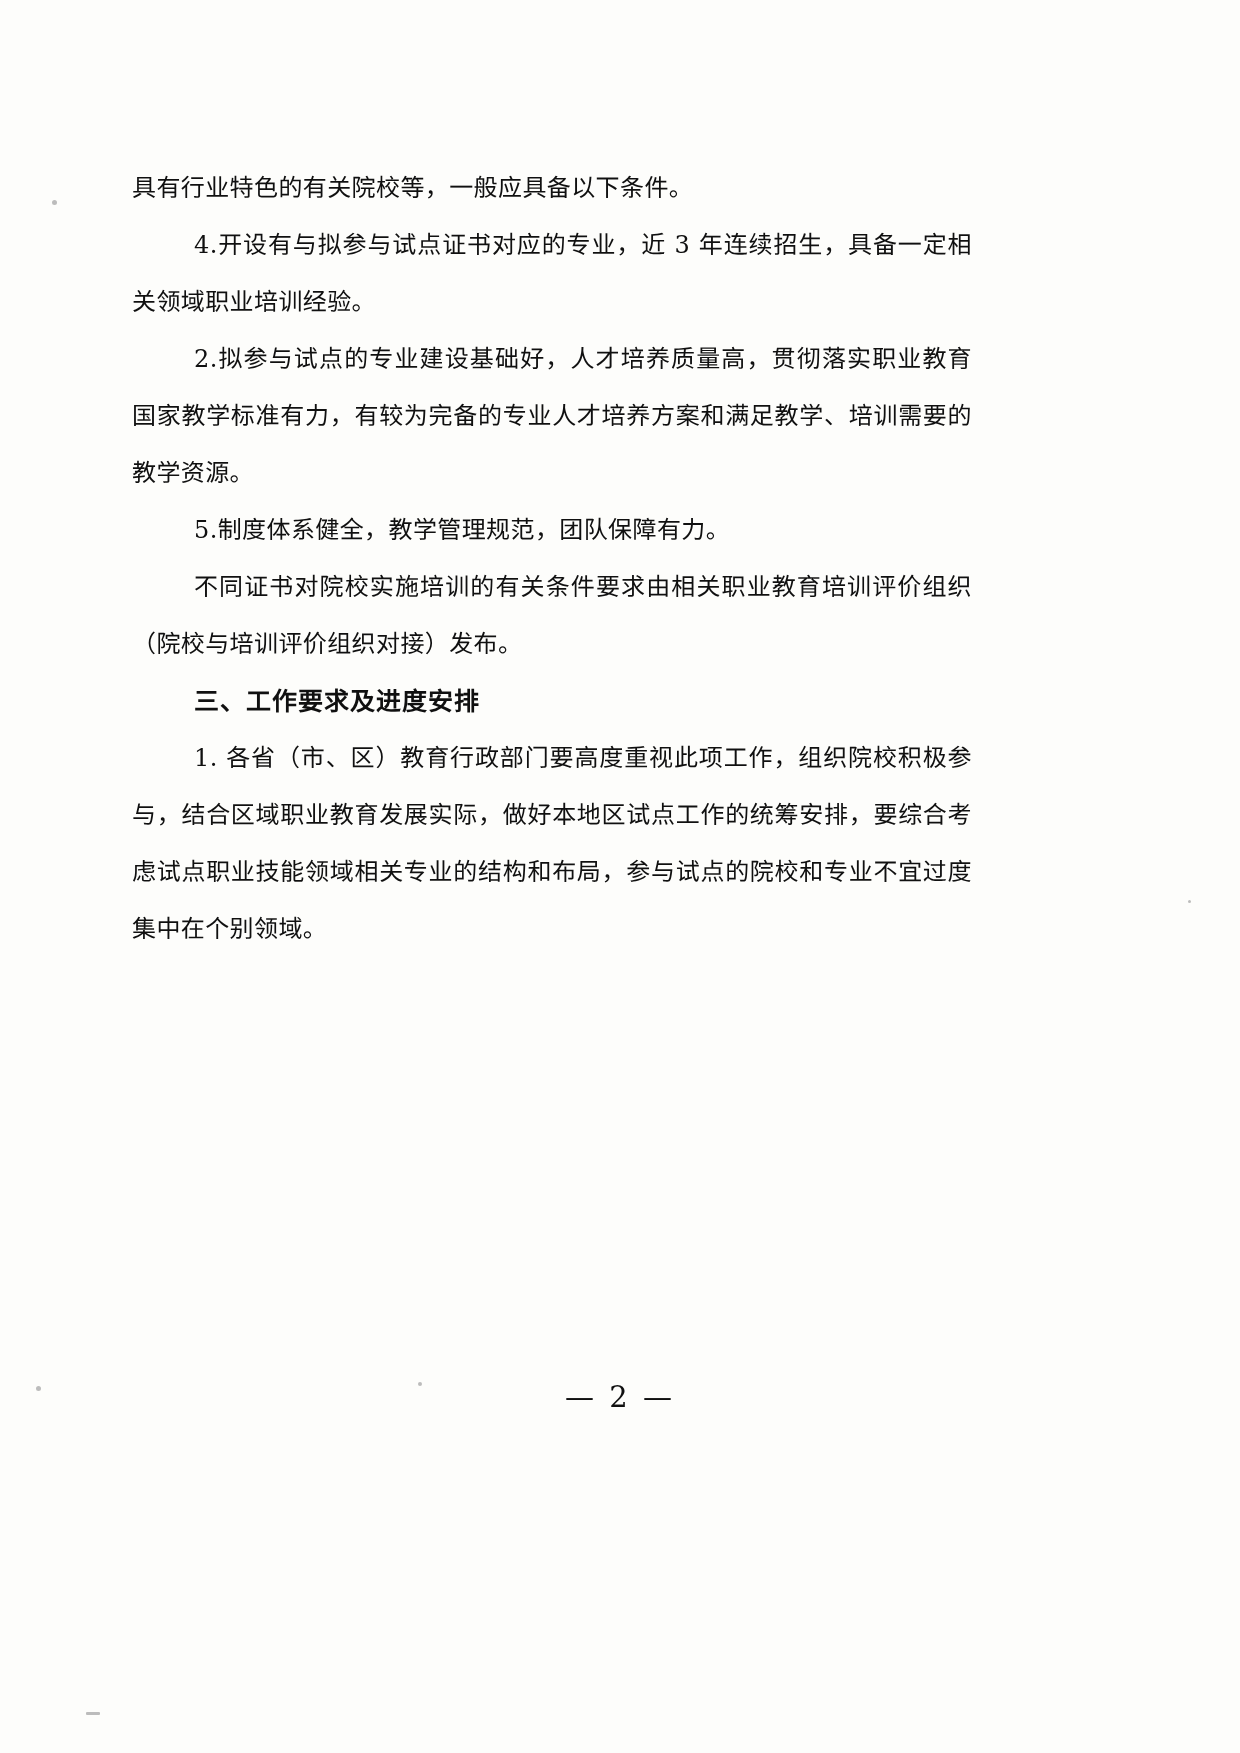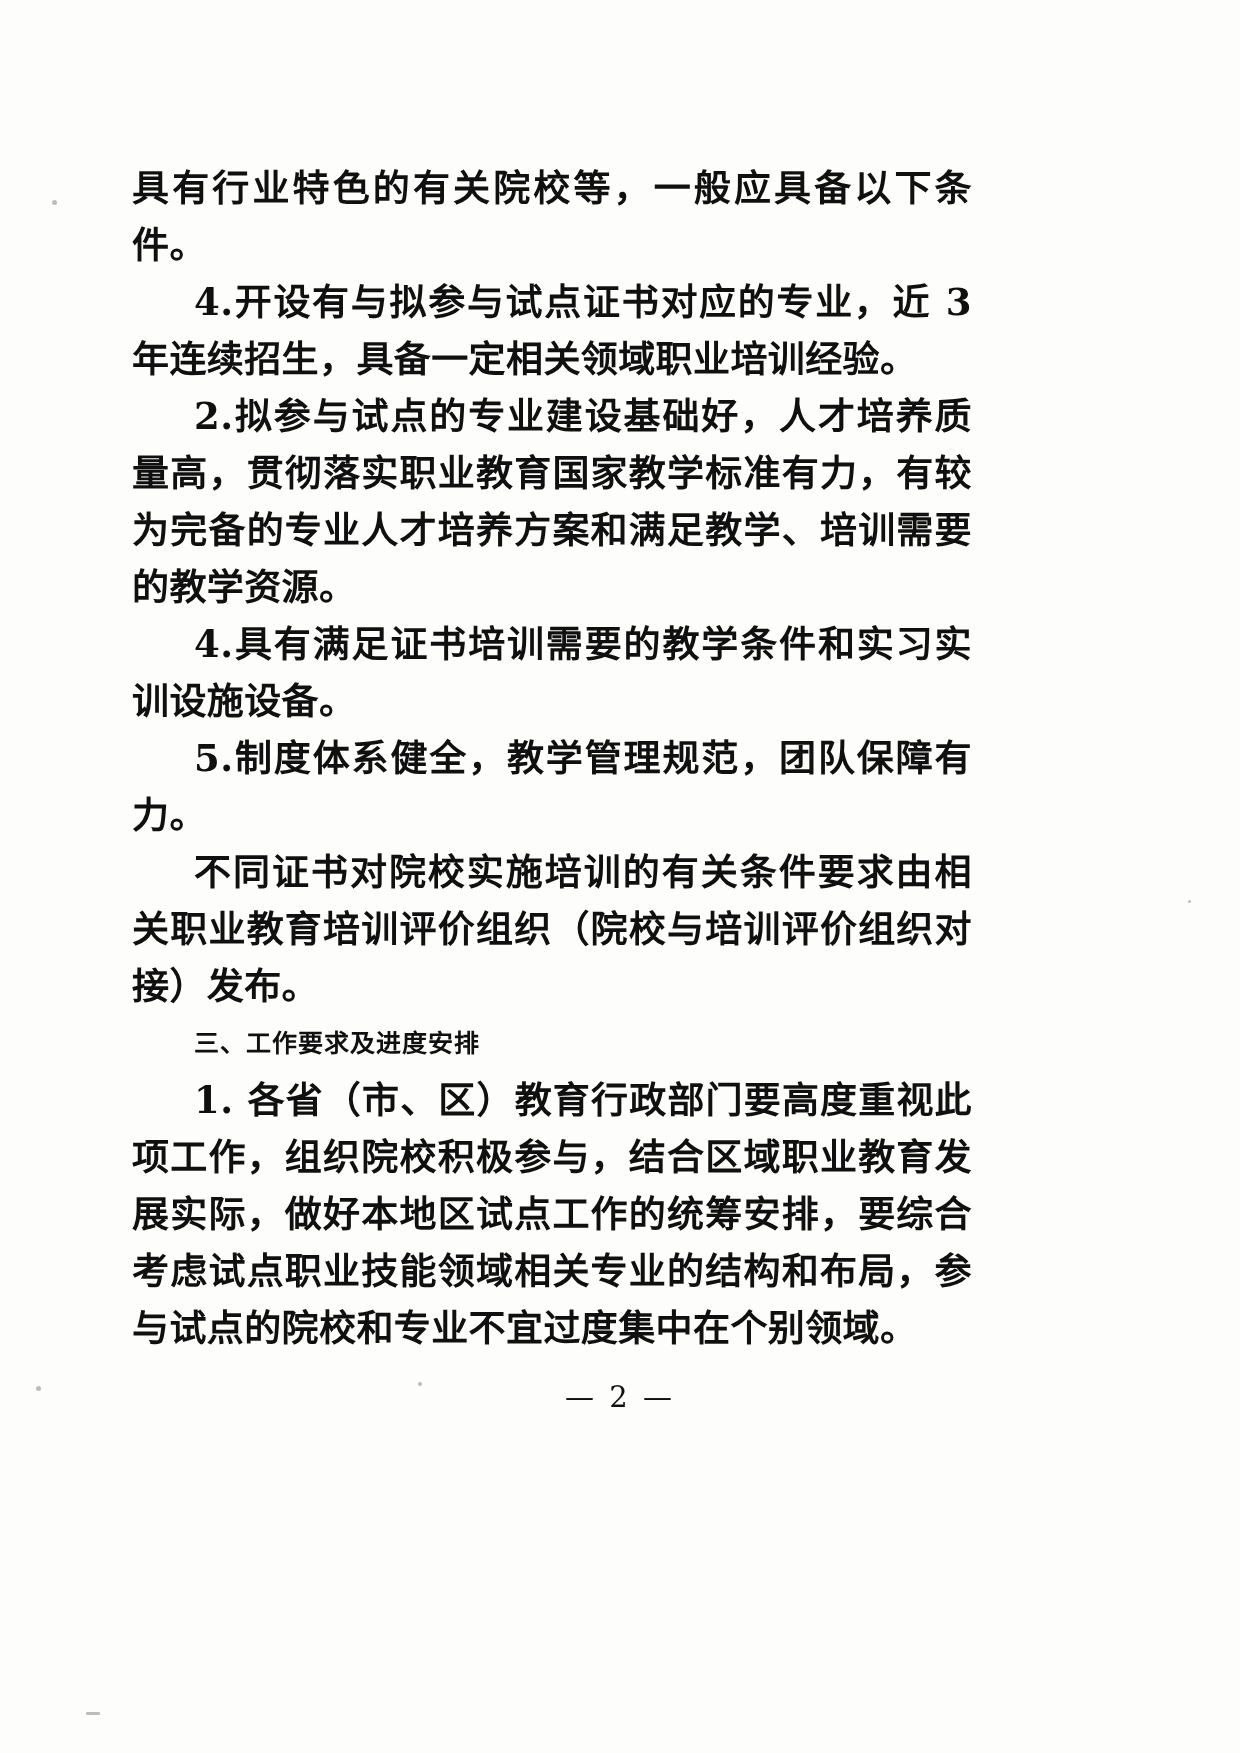--- a/index.html
+++ b/index.html
@@ -25,27 +25,27 @@
     background: #fdfdfb;
   }
   .content {
     position: absolute;
     left: 132px;
     top: 160px;
     width: 840px;
   }
   p.para {
     margin: 0 0 0 0;
-    font-size: 37px;
+    font-size: 24px;
     line-height: 57px;
     text-align: justify;
     text-justify: inter-ideograph;
     letter-spacing: 0.4px;
     text-indent: 0;
-    font-weight: 700;
+    font-weight: 400;
   }
   p.indent {
     text-indent: 62px;
   }
   h2.section {
     margin: 0;
     font-size: 25px;
     line-height: 57px;
     font-weight: bold;
     text-indent: 62px;
@@ -86,21 +86,20 @@
 
   <div class="content">
 
     <p class="para">具有行业特色的有关院校等，一般应具备以下条件。</p>
 
     <p class="para indent">4.开设有与拟参与试点证书对应的专业，近 3 年连续招生，具备一定相关领域职业培训经验。</p>
 
     <p class="para indent">2.拟参与试点的专业建设基础好，人才培养质量高，贯彻落实职业教育国家教学标准有力，有较为完备的专业人才培养方案和满足教学、培训需要的教学资源。</p>
 
 
-    <p class="para indent">4.具有满足证书培训需要的教学条件和实习实训设施设备。</p>
 
     <p class="para indent">5.制度体系健全，教学管理规范，团队保障有力。</p>
 
     <p class="para indent">不同证书对院校实施培训的有关条件要求由相关职业教育培训评价组织（院校与培训评价组织对接）发布。</p>
 
     <h2 class="section">三、工作要求及进度安排</h2>
 
     <p class="para indent">1. 各省（市、区）教育行政部门要高度重视此项工作，组织院校积极参与，结合区域职业教育发展实际，做好本地区试点工作的统筹安排，要综合考虑试点职业技能领域相关专业的结构和布局，参与试点的院校和专业不宜过度集中在个别领域。</p>
 
 

